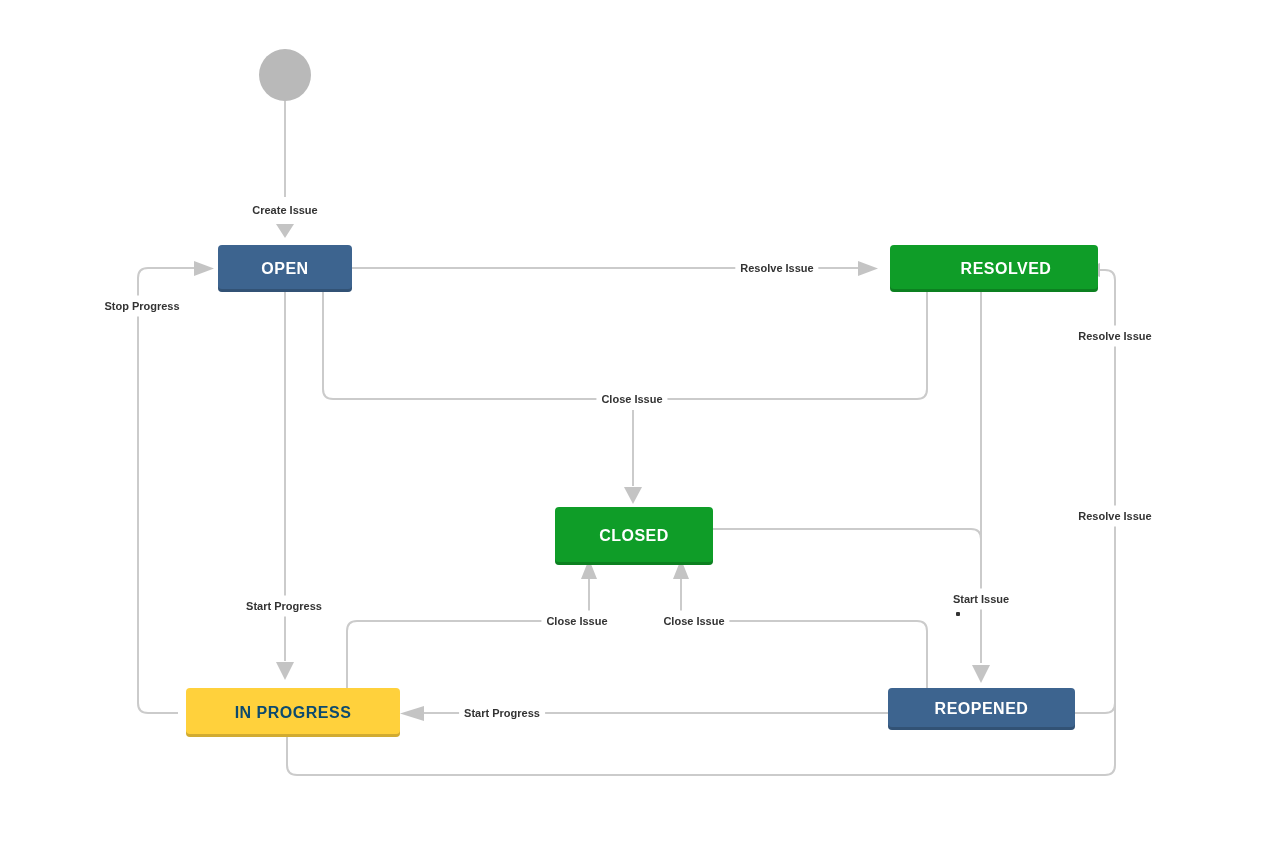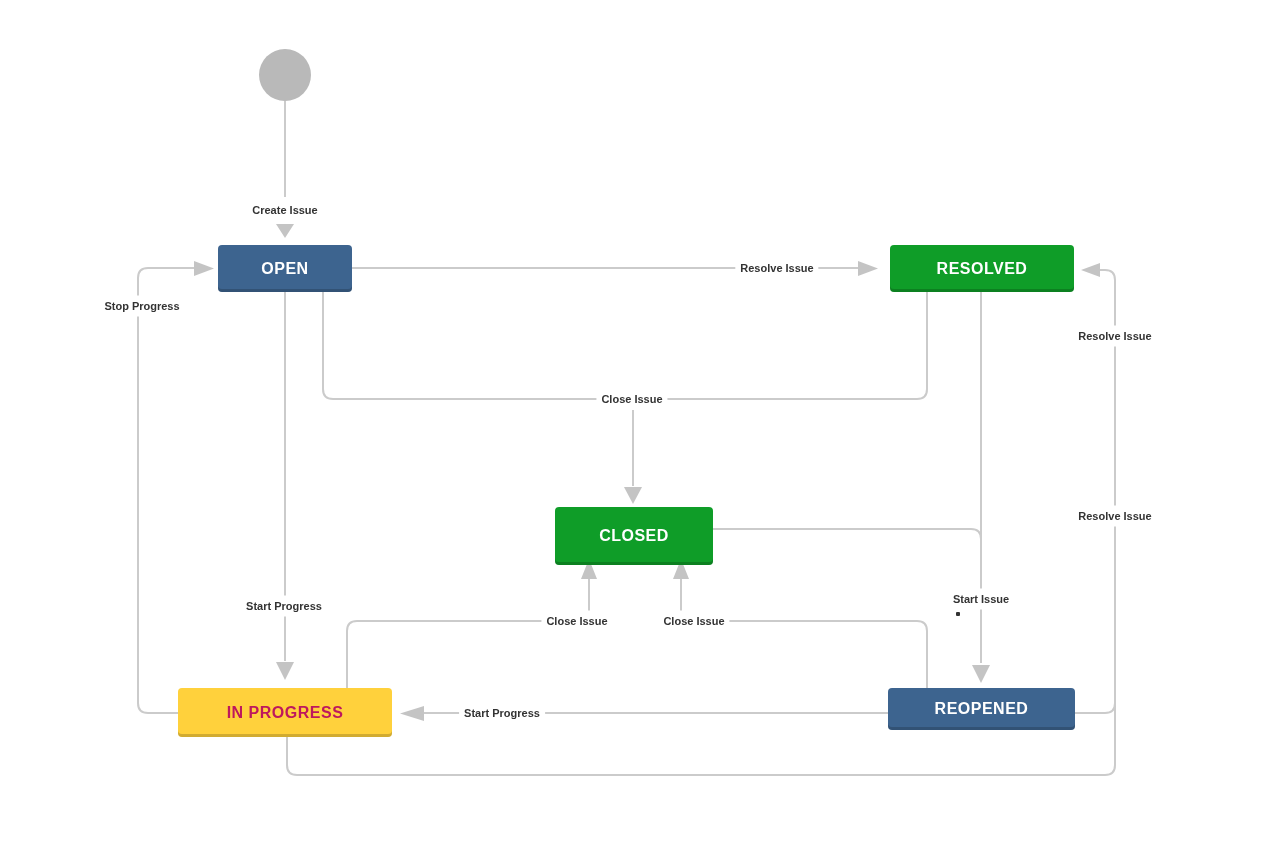--- a/index.html
+++ b/index.html
@@ -45,24 +45,24 @@
     font-weight: bold;
     font-size: 16px;
     letter-spacing: 0.5px;
     color: #ffffff;
     box-shadow: inset 0 -3px 0 rgba(0,0,0,0.18);
     cursor: default;
     user-select: none;
   }
   .node-blue   { background: #3d648f; }
   .node-green  { background: #0f9d28; }
-  .node-yellow { background: #ffd13c; color: #be185d; }
+  .node-yellow { background: #ffd13c; color: #0c4a6e; margin-left: 8px; }
 
   #node-open        { left: 218px; top: 245px; width: 134px; height: 47px; }
-  #node-resolved    { left: 890px; top: 245px; width: 184px; height: 47px; }
+  #node-resolved    { left: 890px; top: 245px; width: 184px; height: 47px; padding-left: 24px; }
   #node-closed      { left: 555px; top: 507px; width: 158px; height: 58px; }
   #node-in-progress { left: 178px; top: 688px; width: 214px; height: 49px; }
   #node-reopened    { left: 888px; top: 688px; width: 187px; height: 42px; }
 
   .edge-label {
     position: absolute;
     transform: translate(-50%, -50%);
     background: #ffffff;
     padding: 1px 5px;
     font-weight: bold;

